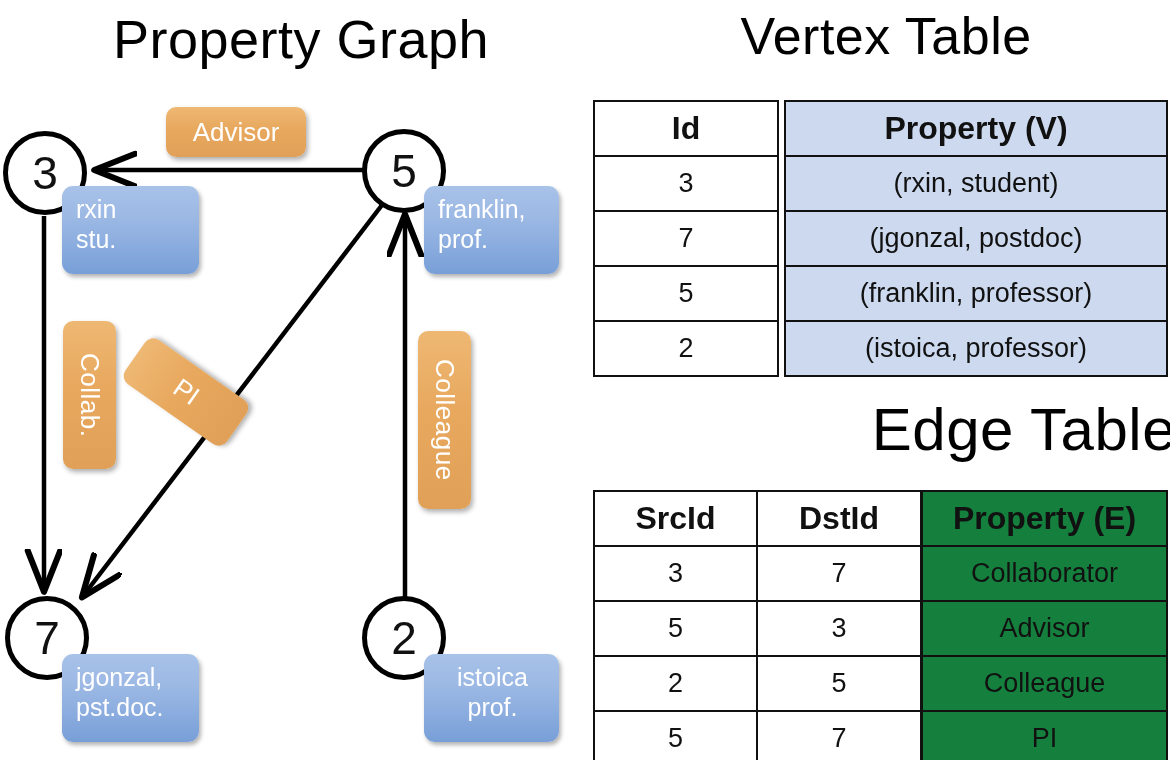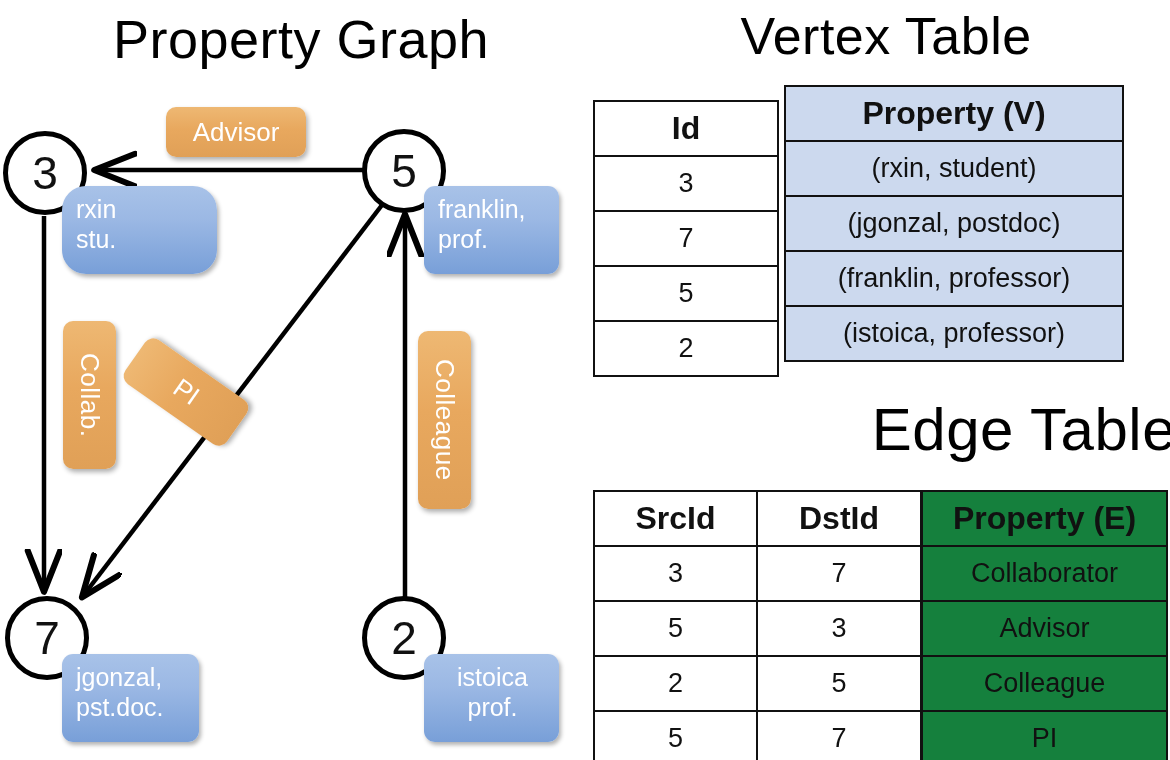--- a/index.html
+++ b/index.html
@@ -58,21 +58,21 @@
   .tbl td,.tbl th{
     border:2.5px solid #111;text-align:center;
     font-size:27px;font-weight:300;color:#111;padding:0;
   }
   .tbl th{font-weight:bold;font-size:32px;}
   .fill-blue  {background:#ccd9ee;}
   .fill-orange{background:#15803d;}
   .plain{background:#fff;}
 
   #vertex-key-table  {left:593px;top:100px;width:186px;}
-  #vertex-prop-table {left:784px;top:85px;width:340px;padding-left:27px;}
+  #vertex-prop-table {left:784px;top:100px;width:384px;padding-left:27px;}
   #edge-key-table    {left:593px;top:490px;width:323px;}
   #edge-prop-table   {left:921px;top:490px;width:247px;}
 
   #vertex-key-table td,#vertex-key-table th,
   #vertex-prop-table td,#vertex-prop-table th{height:53px;}
   #edge-key-table td,#edge-key-table th,
   #edge-prop-table td,#edge-prop-table th{height:53px;}
 </style>
 </head>
 <body>
@@ -105,21 +105,21 @@
   <div class="node" style="left:362px;top:129px;width:84px;height:84px;">
     <span>5</span>
   </div>
   <div class="node" style="left:5px;top:596px;width:84px;height:84px;">
     <span>7</span>
   </div>
   <div class="node" style="left:362px;top:596px;width:84px;height:84px;">
     <span>2</span>
   </div>
 
-  <div class="prop-box" style="left:62px;top:186px;width:155px;height:88px;border-radius:24px;">
+  <div class="prop-box" style="left:62px;top:186px;width:137px;height:88px;">
     <div>rxin</div>
     <div>stu.</div>
   </div>
   <div class="prop-box" style="left:424px;top:186px;width:135px;height:88px;">
     <div>franklin,</div>
     <div>prof.</div>
   </div>
   <div class="prop-box" style="left:62px;top:654px;width:137px;height:88px;">
     <div>jgonzal,</div>
     <div>pst.doc.</div>

